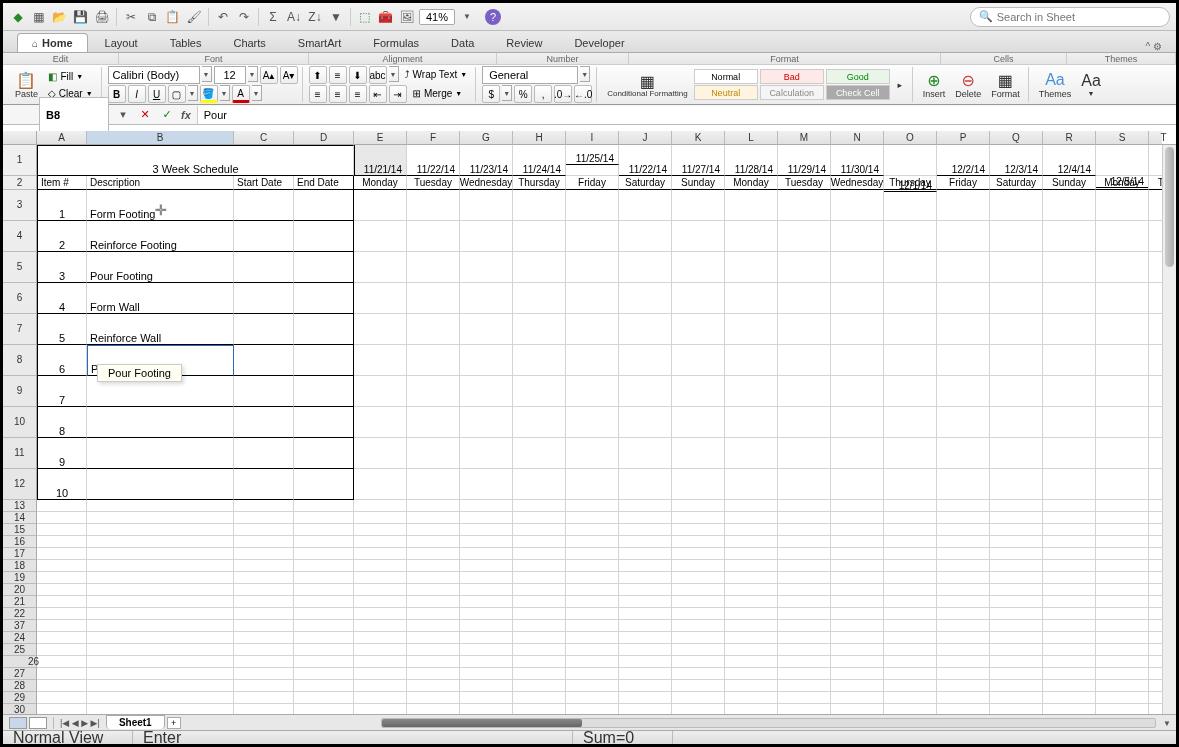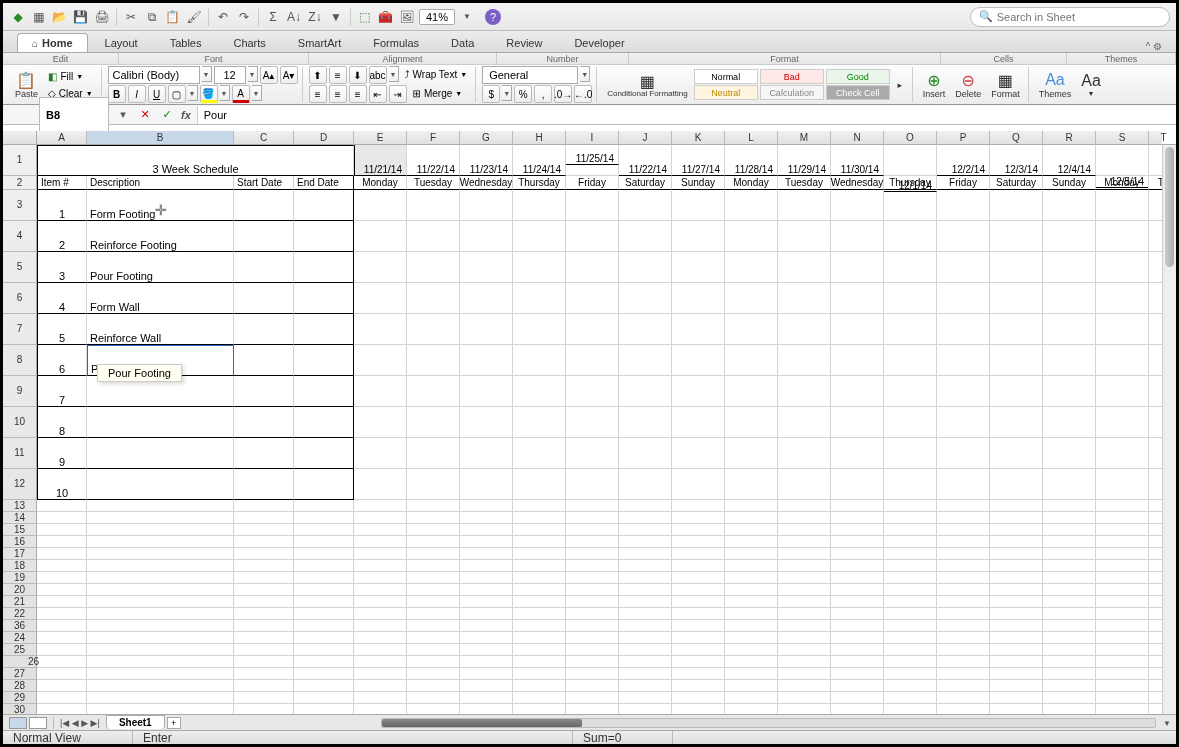--- a/index.html
+++ b/index.html
@@ -85,21 +85,21 @@
 .view-toggle { display: flex; gap: 2px; padding: 0 6px; border-right: 1px solid #bbb; }
 .vt { width: 18px; height: 12px; border: 1px solid #999; background: #fff; cursor: pointer; }
 .vt.active { background: #c8d8e8; }
 .nav-arrows { display: flex; gap: 1px; padding: 0 6px; font-size: 9px; color: #555; }
 .sheet-tab { background: #fff; border: 1px solid #aaa; border-bottom: none; padding: 1px 12px; border-radius: 0 0 4px 4px; transform: translateY(-1px); font-weight: bold; }
 .add-sheet { width: 14px; height: 12px; border: 1px solid #aaa; background: #fff; margin-left: 2px; font-size: 9px; text-align: center; line-height: 10px; cursor: pointer; }
 .hscroll { flex: 1; margin: 0 20px 0 200px; height: 10px; background: #ddd; border: 1px solid #bbb; border-radius: 2px; position: relative; }
 .hthumb { position: absolute; left: 0; width: 200px; top: 0; bottom: 0; background: linear-gradient(#888,#666); border-radius: 2px; }
 
 
-.status-bar { position: absolute; bottom: 0; left: 0; right: 0; height: 14px; background: linear-gradient(#eee,#ddd); border-top: 1px solid #aaa; display: flex; align-items: flex-start; font-size: 12px; color: #333; }
+.status-bar { position: absolute; bottom: 0; left: 0; right: 0; height: 14px; background: linear-gradient(#eee,#ddd); border-top: 1px solid #aaa; display: flex; align-items: flex-start; font-size: 16px; color: #333; }
 .status-seg { padding: 0 10px; border-right: 1px solid #bbb; height: 100%; display: flex; align-items: center; }
 </style>
 </head>
 <body>
 
 <div class="quick-toolbar">
   <span class="qicon" style="color:#2a8a2a">◆</span>
   <span class="qicon">▦</span>
   <span class="qicon">📂</span>
   <span class="qicon">💾</span>
@@ -344,21 +344,21 @@
       <div class="rh" style="height: 12px;">13</div>
       <div class="rh" style="height: 12px;">14</div>
       <div class="rh" style="height: 12px;">15</div>
       <div class="rh" style="height: 12px;">16</div>
       <div class="rh" style="height: 12px;">17</div>
       <div class="rh" style="height: 12px;">18</div>
       <div class="rh" style="height: 12px;">19</div>
       <div class="rh" style="height: 12px;">20</div>
       <div class="rh" style="height: 12px;">21</div>
       <div class="rh" style="height: 12px;">22</div>
-      <div class="rh" style="height: 12px;">36</div>
+      <div class="rh" style="height: 12px;">37</div>
       <div class="rh" style="height: 12px;">24</div>
       <div class="rh" style="height: 12px;">25</div>
       <div class="rh" style="height: 12px; padding-left: 28px;">26</div>
       <div class="rh" style="height: 12px;">27</div>
       <div class="rh" style="height: 12px;">28</div>
       <div class="rh" style="height: 12px;">29</div>
       <div class="rh" style="height: 12px;">30</div>
     </div>
   <div class="grid" id="grid">
       <div class="gcell " style="left: 0px; top: 0px; width: 50px; height: 31px;"></div>

